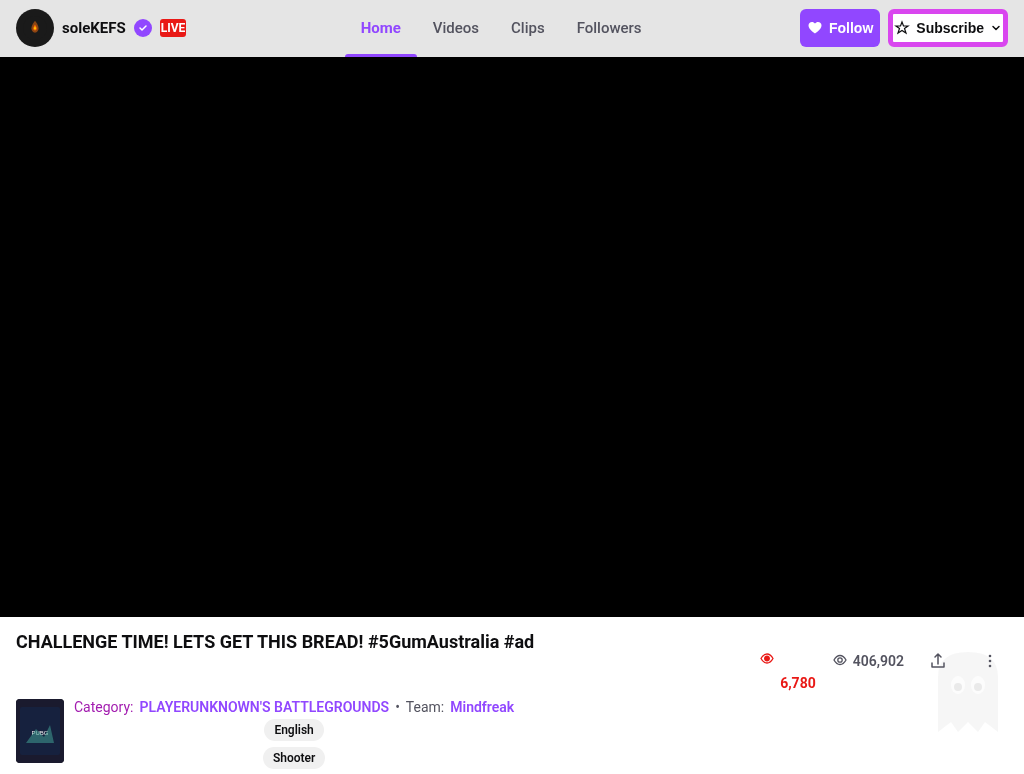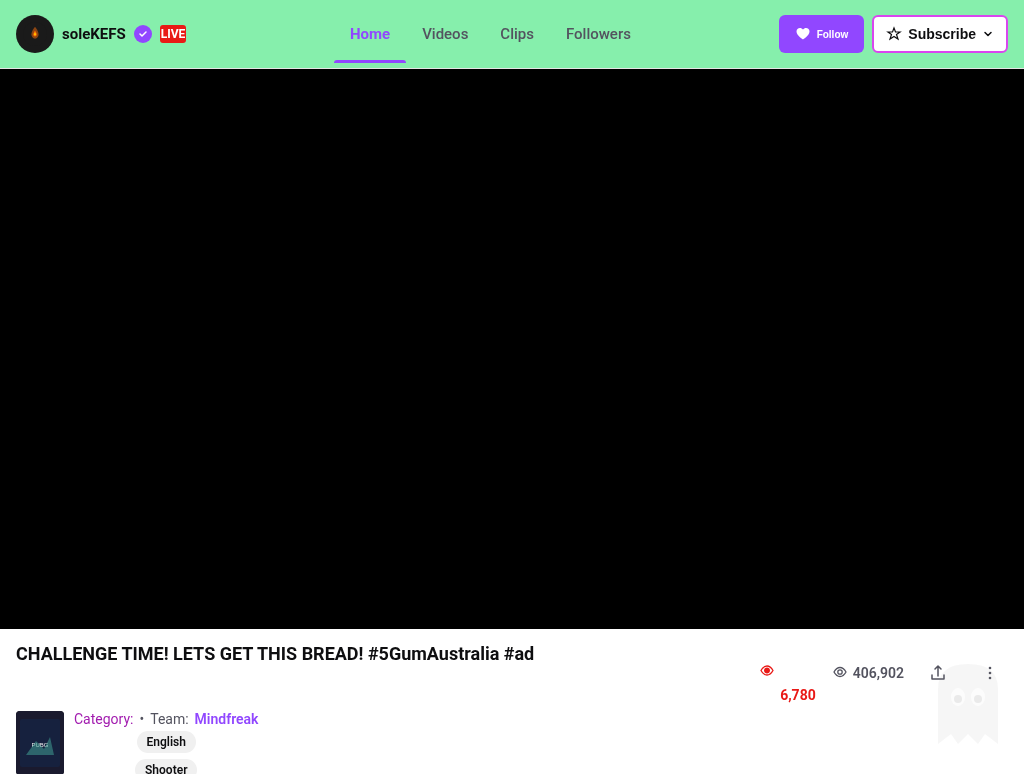--- a/index.html
+++ b/index.html
@@ -3,23 +3,23 @@
   <meta charset="utf-8">
   <style>
     * { box-sizing: border-box; margin: 0; padding: 0; }
     body { font-family: -apple-system, BlinkMacSystemFont, 'Segoe UI', Roboto, sans-serif; background: #fff; color: #0e0e10; }
 
     
     .header {
       display: flex;
       align-items: center;
       padding: 0 16px;
-      height: 69px;
+      height: 57px;
       border-bottom: 1px solid #e5e5e5;
-      background: #86efac;
+      background: #e5e5e5;
       gap: 12px;
     }
     .header-left {
       display: flex;
       align-items: center;
       gap: 8px;
       margin-right: 16px;
     }
     .avatar {
       width: 38px;
@@ -93,35 +93,35 @@
       display: flex;
       align-items: center;
       gap: 8px;
       margin-left: auto;
     }
     .follow-btn {
       background: #9147ff;
       color: #fff;
       border: none;
       border-radius: 6px;
-      padding: 0 16px;
+      padding: 0 7px;
       height: 38px;
-      font-size: 10px;
+      font-size: 14px;
       font-weight: 700;
       cursor: pointer;
       display: flex;
       align-items: center;
       gap: 6px;
     }
     .subscribe-btn {
       background: #fff;
       color: #0e0e10;
-      border: 2px solid #d946ef;
+      border: 5px solid #d946ef;
       border-radius: 6px;
-      padding: 0 12px;
+      padding: 0 1px;
       height: 38px;
       font-size: 14px;
       font-weight: 700;
       cursor: pointer;
       display: flex;
       align-items: center;
       gap: 6px;
     }
 
     
@@ -320,20 +320,21 @@
       <svg viewBox="0 0 48 64" width="48" height="64" fill="none">
         <rect width="48" height="64" fill="#1a1a2e"></rect>
         <rect x="4" y="8" width="40" height="48" rx="2" fill="#16213e"></rect>
         <text x="24" y="36" text-anchor="middle" fill="#eee" font-size="6" font-family="sans-serif">PUBG</text>
         <path d="M10 44 L20 30 L28 38 L34 26 L38 44Z" fill="#4a9" opacity="0.5"></path>
       </svg>
     </div>
     <div>
       <div class="category-row" style="padding:0;margin-bottom:4px;">
         <span class="category-label">Category:</span>
+        <a class="category-link">PLAYERUNKNOWN'S BATTLEGROUNDS</a>
         <span class="category-sep">•</span>
         <span class="team-label">Team:</span>
         <span class="team-link">Mindfreak</span>
       </div>
       <div class="tags-row" style="padding:0;flex-direction:column;">
         <span class="tag">English</span>
         <span class="tag">Shooter</span>
         <span class="tag">FPS</span>
       </div>
     </div>

